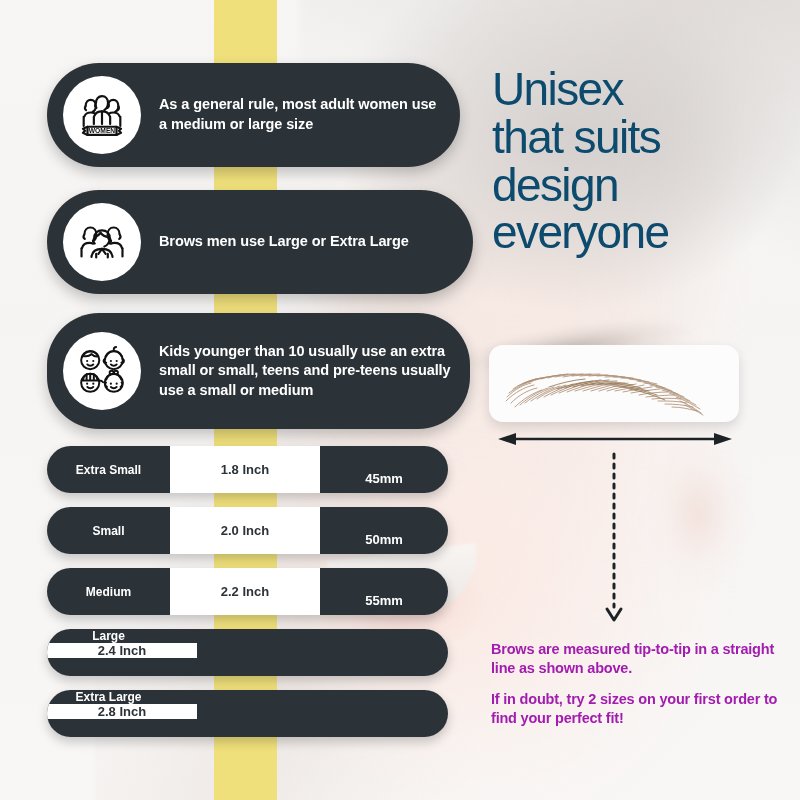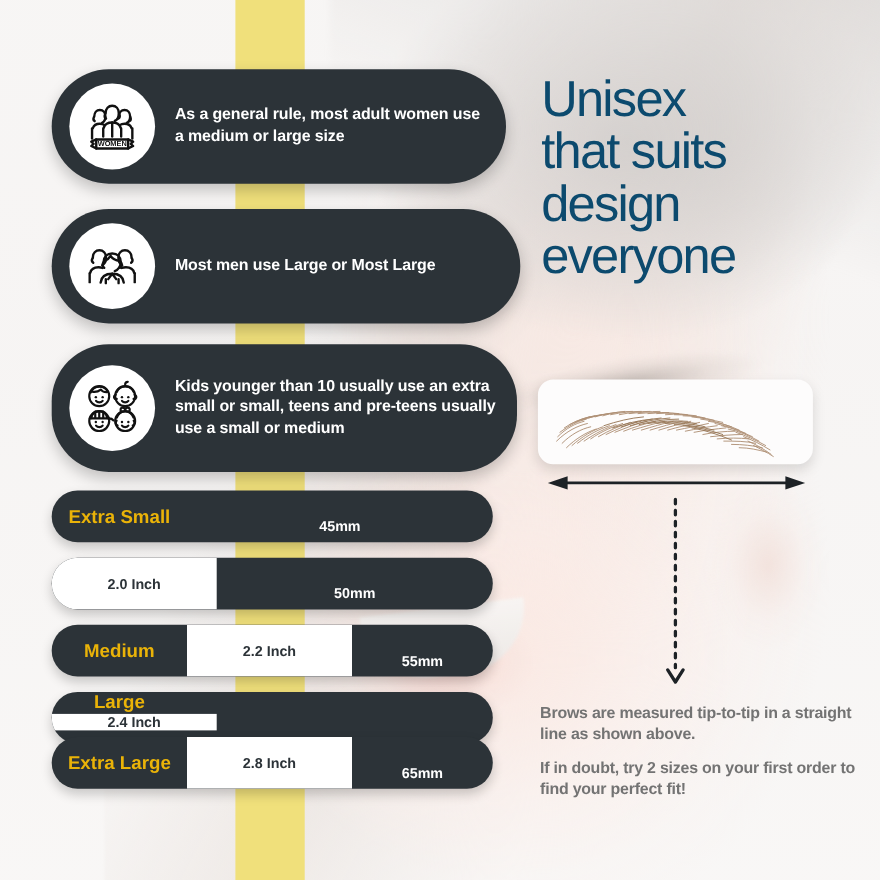--- a/index.html
+++ b/index.html
@@ -128,41 +128,41 @@
   .row{
     position:absolute;left:47px;width:401px;height:47px;
     border-radius:24px;
     background:#2c3338;
     box-shadow:0 5px 11px rgba(0,0,0,.20);
     overflow:hidden;
     display:flex;align-items:stretch;
   }
   .cell-name{
     width:123px;display:flex;align-items:center;justify-content:center;
-    color:#eab308;font-weight:bold;font-size:17px;
+    color:#ffffff;font-weight:bold;font-size:12px;
   }
   .cell-inch{
     width:150px;background:#ffffff;
     display:flex;align-items:center;justify-content:center;
     color:#2c3338;font-weight:bold;font-size:13px;
   }
   .cell-mm{
     flex:1;display:flex;align-items:center;justify-content:center;
     color:#fff;font-weight:bold;font-size:13px;margin-top:18px;
   }
   #row-0{top:446px;}
   #row-1{top:507px;}
   #row-2{top:568px;}
   #row-3{top:629px;flex-direction:column;}
-  #row-4{top:670px;}
+  #row-4{top:690px;flex-direction:column;}
 
   
   .note{
     position:absolute;left:491px;
-    color:#737373;font-weight:bold;font-size:14.5px;line-height:1.3;
+    color:#a21caf;font-weight:bold;font-size:14.5px;line-height:1.3;
     letter-spacing:-.2px;width:300px;
   }
   #note-1{top:640px;}
   #note-2{top:690px;}
 </style>
 </head>
 <body>
 
 <div class="bg">
   <div class="bg-face"></div>
@@ -230,21 +230,21 @@
 
       <path d="M23.4 27.6c0-5 3.4-8.4 8.6-8.4s8.6 3.4 8.6 8.4c0 4.6-3 8.4-6 9.4"></path>
       <path d="M23 28.4c-1 1.8-.8 4.2 1 5.2"></path>
       <path d="M41 28.4c1 1.8.8 4.2-1 5.2"></path>
       <path d="M24.6 26.6c2.6-1.2 4.6-3 5.8-5 1.6 2.6 4.6 4.6 9.2 5"></path>
       <path d="M20.4 48.4c.6-5.4 4.8-8.8 11.6-8.8s11 3.4 11.6 8.8"></path>
       <path d="M32 39.6l-4 5.4M32 39.6l4 5.4"></path>
       <path d="M25.6 45v4M38.4 45v4"></path>
     </svg>
   </div>
-  <div class="pill-text">Most men use Large or Most Large</div>
+  <div class="pill-text">Brows men use Large or Extra Large</div>
 </div>
 
 <div class="pill" id="pill-3">
   <div class="pill-icon">
     <svg width="58" height="58" viewBox="0 0 64 64" fill="none" stroke="#111" stroke-width="2.2" stroke-linecap="round" stroke-linejoin="round" aria-hidden="true">
 
       <circle cx="19" cy="20" r="10"></circle>
       <path d="M10.4 16.4c1.6-4 5-6 9-6 3.8 0 6.6 1.8 8.2 5"></path>
       <path d="M12 15.6c3.2.6 6.4-.4 8.6-2.2 1.4 1.8 3.6 2.8 6.4 2.6"></path>
       <circle cx="15.6" cy="21" r="1.2" fill="#111" stroke="none"></circle>
@@ -371,23 +371,25 @@
   <polygon points="236,9 218,3 218,15" fill="#1d2226"></polygon>
 </svg>
 
 <svg class="dotted" viewBox="0 0 20 175" aria-hidden="true">
   <line x1="10" y1="2" x2="10" y2="155" stroke="#1d2226" stroke-width="3" stroke-dasharray="4 6" stroke-linecap="round"></line>
   <polyline points="3,157 10,168 17,157" fill="none" stroke="#1d2226" stroke-width="3" stroke-linecap="round" stroke-linejoin="round"></polyline>
 </svg>
 
 <div class="row" id="row-0">
   <div class="cell-name">Extra Small</div>
+  <div class="cell-inch">1.8 Inch</div>
   <div class="cell-mm">45mm</div>
 </div>
 <div class="row" id="row-1">
+  <div class="cell-name">Small</div>
   <div class="cell-inch">2.0 Inch</div>
   <div class="cell-mm">50mm</div>
 </div>
 <div class="row" id="row-2">
   <div class="cell-name">Medium</div>
   <div class="cell-inch">2.2 Inch</div>
   <div class="cell-mm">55mm</div>
 </div>
 <div class="row" id="row-3">
   <div class="cell-name">Large</div>

